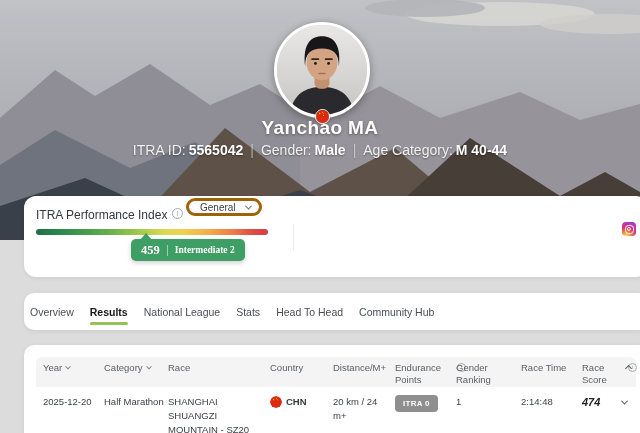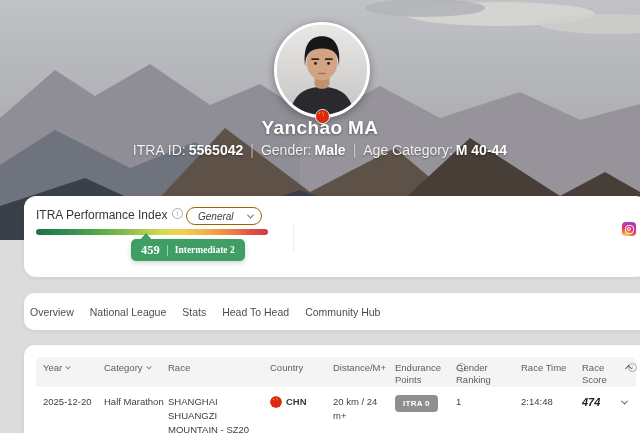--- a/index.html
+++ b/index.html
@@ -27,22 +27,22 @@
   .profile-meta b { color:#fff; font-weight:700; margin-left:3px; }
   .profile-meta .sep { margin:0 7px; opacity:.55; }
 
   
   .card { position:absolute; background:#fff; box-shadow:0 1px 4px rgba(0,0,0,.08);margin-left:16px; }
   .perf-card { left:8px; top:196px; width:624px; height:81px; border-radius:12px; }
   .perf-title { position:absolute; left:12px; top:12px; font-size:12px; font-weight:500; color:#33373c; }
   .info-ic { display:inline-block; border:1px solid #a7abb0; color:#a7abb0; border-radius:50%;
              text-align:center; font-style:normal; }
   .info-ic.lg { position:absolute; left:148px; top:12px; width:11px; height:11px; font-size:7px; line-height:10px; }
-  .perf-select { position:absolute; left:162px; top:11px; width:76px; height:18px; border:1px solid #a16207;
-                 border-radius:9px; display:flex; align-items:center; padding:0 8px 0 11px; cursor:pointer;font-style:italic; }
+  .perf-select { position:absolute; left:162px; top:2px; width:76px; height:18px; border:3px solid #a16207;
+                 border-radius:9px; display:flex; align-items:center; padding:0 8px 0 11px; cursor:pointer; }
   .perf-select span { font-size:10px; color:#3a3e43; flex:1; }
   .chev { display:inline-block; width:5px; height:5px; border-right:1.5px solid currentColor;
           border-bottom:1.5px solid currentColor; }
   .chev.down { transform:rotate(45deg) translate(-1px,-1px); }
   .chev.up { transform:rotate(-135deg); }
   .perf-select .chev { color:#5d6166; }
   .grad-bar { position:absolute; left:12px; top:33px; width:232px; height:6px; border-radius:3px;
               background:linear-gradient(90deg,#20704a 0%,#2e8b50 12%,#4da14c 24%,#7ab84b 36%,#aacb4e 46%,
               #d7d952 55%,#efd153 63%,#f4ad4b 74%,#ec7c49 85%,#dd4f46 93%,#d23c42 100%); }
   .score-badge { position:absolute; left:107px; top:43px; height:22px; display:inline-flex; align-items:center;
@@ -173,20 +173,21 @@
     </div>
     <div class="perf-divider"></div>
     <span class="ig">
       <span class="ig-frame"></span>
       <span class="ig-dot"></span>
     </span>
   </section>
 
   <nav class="card tabs-card">
     <div class="tab">Overview</div>
+    <div class="tab active">Results</div>
     <div class="tab">National League</div>
     <div class="tab">Stats</div>
     <div class="tab">Head To Head</div>
     <div class="tab">Community Hub</div>
   </nav>
 
   <section class="card table-card">
     <div class="thead tgrid">
       <div class="th">
         <span>Year</span><i class="chev down"></i>

